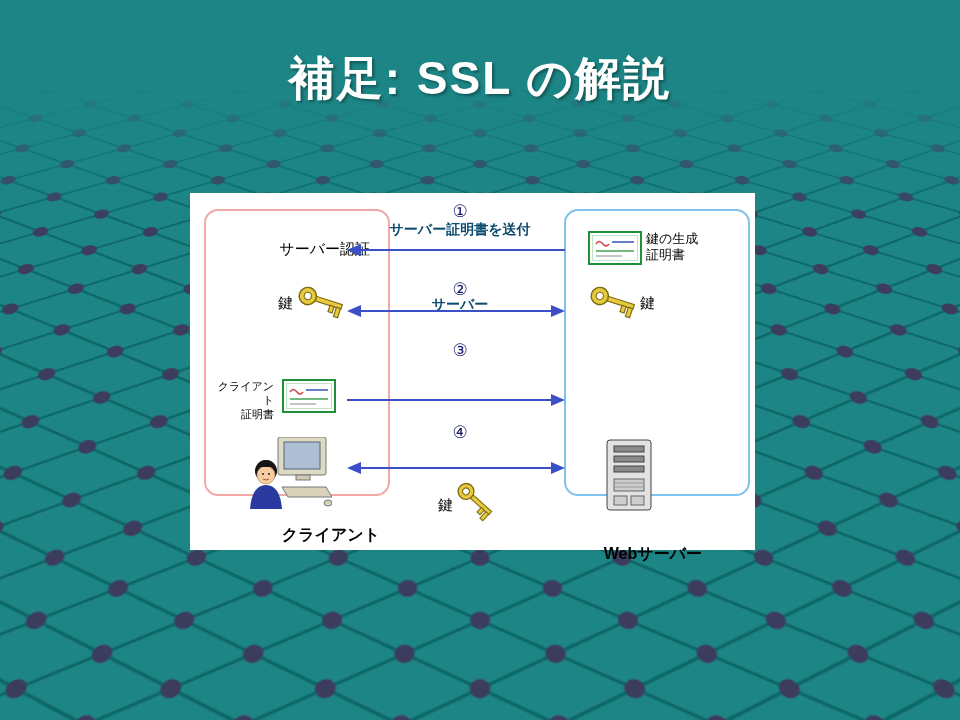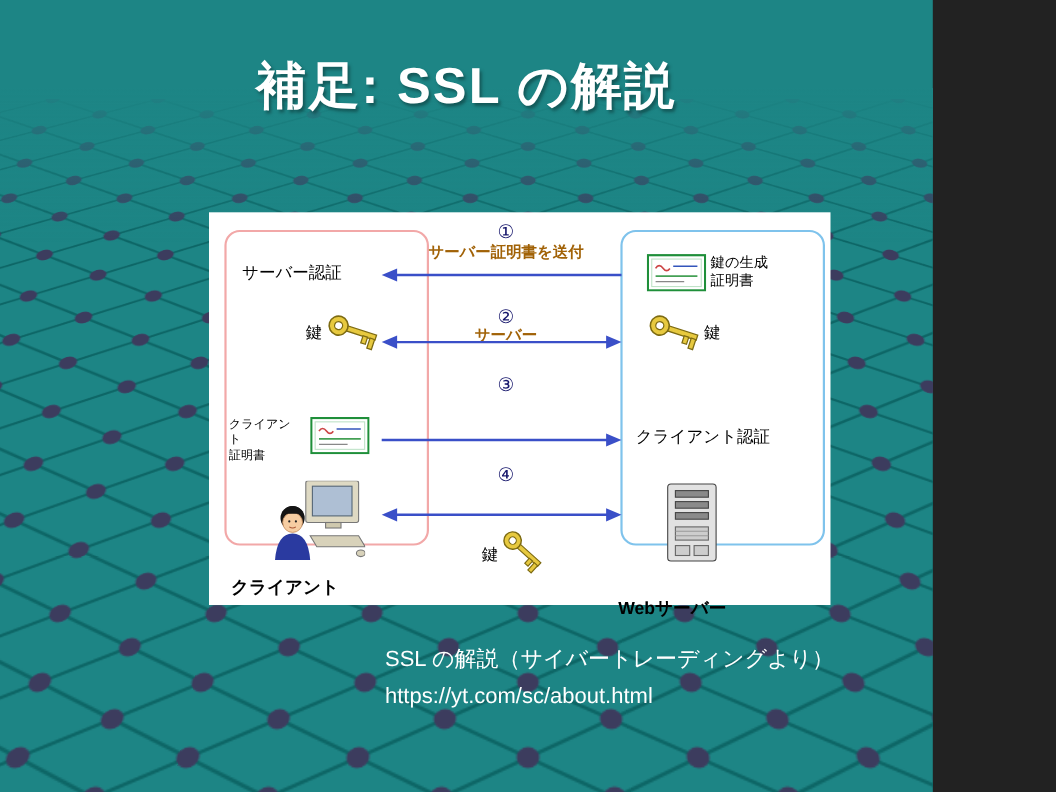--- a/index.html
+++ b/index.html
@@ -1,17 +1,17 @@
 <!DOCTYPE html>
 <html><head>
 <meta charset="utf-8">
 <style>
   html,body{margin:0;padding:0;background:#222;}
   .slide{
-    position:relative;width:848px;height:720px;overflow:hidden;
+    position:relative;width:960px;height:720px;overflow:hidden;
     background:#1d8585;
     font-family:"Liberation Sans","DejaVu Sans",sans-serif;
   }
   
   .floor{
     position:absolute;left:-480px;top:90px;width:1920px;height:1400px;
     transform:perspective(1400px) rotateX(55deg);
     transform-origin:50% 0;
     z-index:1;
   }
@@ -30,23 +30,23 @@
     position:absolute;left:190px;top:193px;width:565px;height:357px;
     background:#ffffff;z-index:3;
   }
   .cbox{position:absolute;border-radius:14px;background:#ffffff;}
   .cbox.pink{left:14px;top:16px;width:182px;height:283px;border:2px solid #f2a8a8;}
   .cbox.blue{left:374px;top:16px;width:182px;height:283px;border:2px solid #7fc3ec;}
   .lbl{position:absolute;font-size:15px;color:#000;line-height:18px;}
   .lbl.b{font-weight:bold;font-size:16px;}
   .lbl.small{font-size:11px;line-height:14px;}
   .pre{white-space:pre-line;}
-  .ctr{text-align:left;}
+  .ctr{text-align:right;}
   .step-num{position:absolute;left:160px;width:220px;text-align:center;font-size:17px;color:#15156b;}
-  .step-lbl{position:absolute;left:160px;width:220px;text-align:center;font-size:14px;font-weight:bold;color:#a16207;line-height:17px;}
+  .step-lbl{position:absolute;left:160px;width:220px;text-align:center;font-size:14px;font-weight:bold;color:#0c4a6e;line-height:17px;}
   .arrow{position:absolute;}
   .arrow line{stroke:#3a4fc8;stroke-width:2.2;}
   .arrow polygon{fill:#3a4fc8;}
   .icon{position:absolute;}
   .caption{
     position:absolute;left:350px;top:582px;z-index:3;
     color:#ffffff;font-size:20px;line-height:34px;
   }
 </style>
 </head>
@@ -127,21 +127,20 @@
 
     <svg class="icon" style="left:398px;top:94px;transform:rotate(18deg);" width="48" height="30" viewBox="0 0 50 30">
       <rect x="19" y="10.5" width="29" height="5" fill="#e7c93f" stroke="#7d6b12" stroke-width="1.2"></rect>
       <rect x="36" y="15" width="4.5" height="7" fill="#e7c93f" stroke="#7d6b12" stroke-width="1.2"></rect>
       <rect x="43" y="15" width="4.5" height="10" fill="#e7c93f" stroke="#7d6b12" stroke-width="1.2"></rect>
       <circle cx="11" cy="13" r="9" fill="#e7c93f" stroke="#7d6b12" stroke-width="1.5"></circle>
       <circle cx="11" cy="13" r="3.8" fill="#ffffff" stroke="#7d6b12" stroke-width="1.2"></circle>
     </svg>
     <div class="lbl" style="left:450px;top:101px;">鍵</div>
 
-    <div class="lbl ctr" style="left:388px;top:196px;width:160px;">クライアント認証</div>
 
     <svg class="icon" style="left:416px;top:246px;" width="46" height="74" viewBox="0 0 46 74">
       <rect x="1" y="1" width="44" height="70" rx="3" fill="#e2e2e2" stroke="#444444"></rect>
       <rect x="8" y="7" width="30" height="6" fill="#8a8a8a" stroke="#444444"></rect>
       <rect x="8" y="17" width="30" height="6" fill="#8a8a8a" stroke="#444444"></rect>
       <rect x="8" y="27" width="30" height="6" fill="#8a8a8a" stroke="#444444"></rect>
       <rect x="8" y="40" width="30" height="12" fill="#cdcdcd" stroke="#666666"></rect>
       <line x1="8" y1="44" x2="38" y2="44" stroke="#999999"></line>
       <line x1="8" y1="48" x2="38" y2="48" stroke="#999999"></line>
       <rect x="8" y="57" width="13" height="9" fill="#cdcdcd" stroke="#666666"></rect>
@@ -182,18 +181,14 @@
     <svg class="icon" style="left:262px;top:294px;transform:rotate(42deg);" width="44" height="28" viewBox="0 0 50 30">
       <rect x="19" y="10.5" width="29" height="5" fill="#e7c93f" stroke="#7d6b12" stroke-width="1.2"></rect>
       <rect x="36" y="15" width="4.5" height="7" fill="#e7c93f" stroke="#7d6b12" stroke-width="1.2"></rect>
       <rect x="43" y="15" width="4.5" height="10" fill="#e7c93f" stroke="#7d6b12" stroke-width="1.2"></rect>
       <circle cx="11" cy="13" r="9" fill="#e7c93f" stroke="#7d6b12" stroke-width="1.5"></circle>
       <circle cx="11" cy="13" r="3.8" fill="#ffffff" stroke="#7d6b12" stroke-width="1.2"></circle>
     </svg>
 
   </div>
 
-  <div class="caption">
-    <div>SSL の解説（サイバートレーディングより）</div>
-    <div>https://yt.com/sc/about.html</div>
-  </div>
 
 </div>
 
 </body></html>

